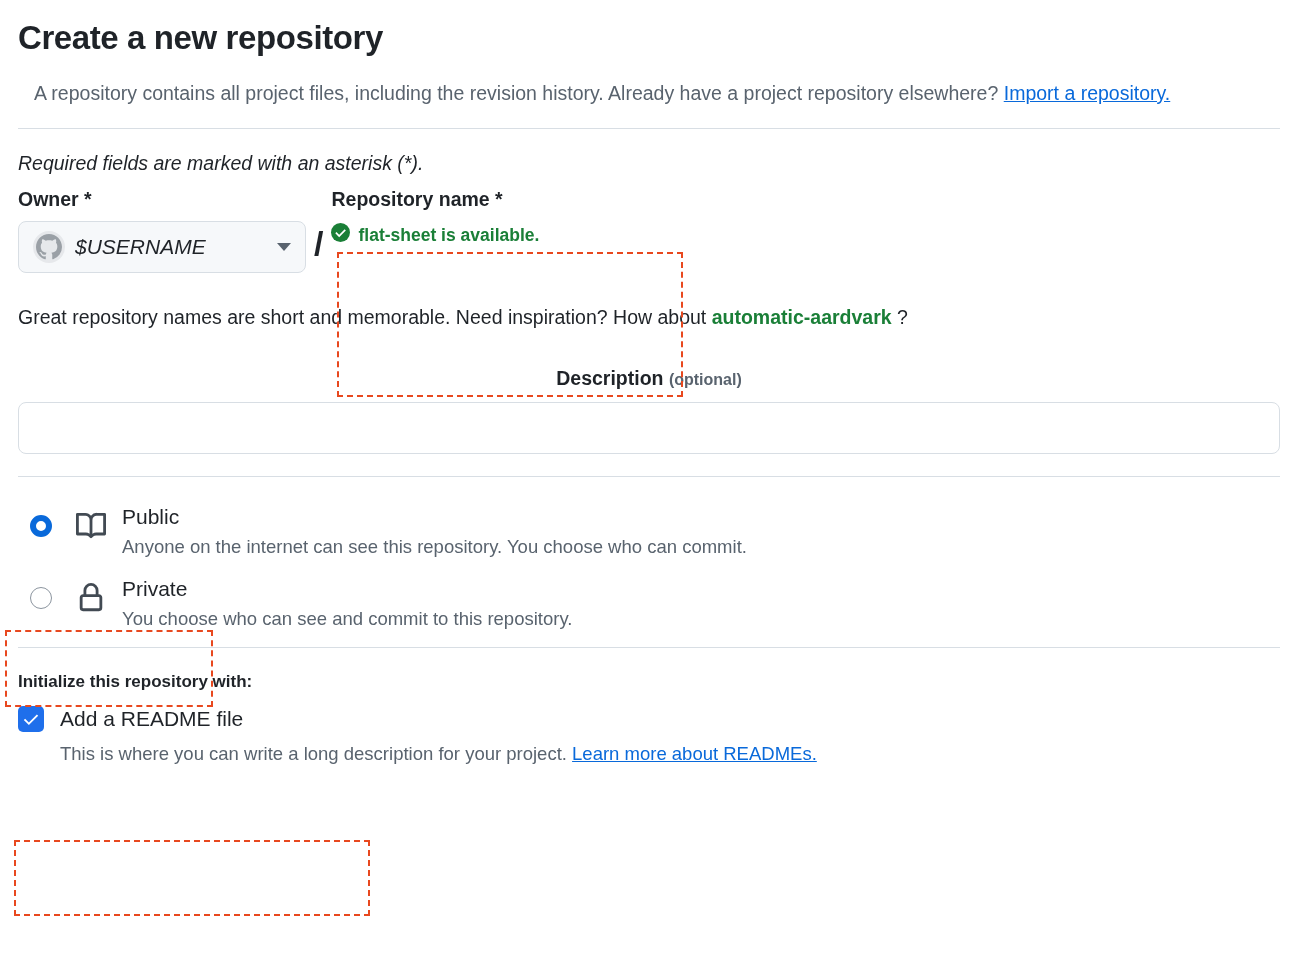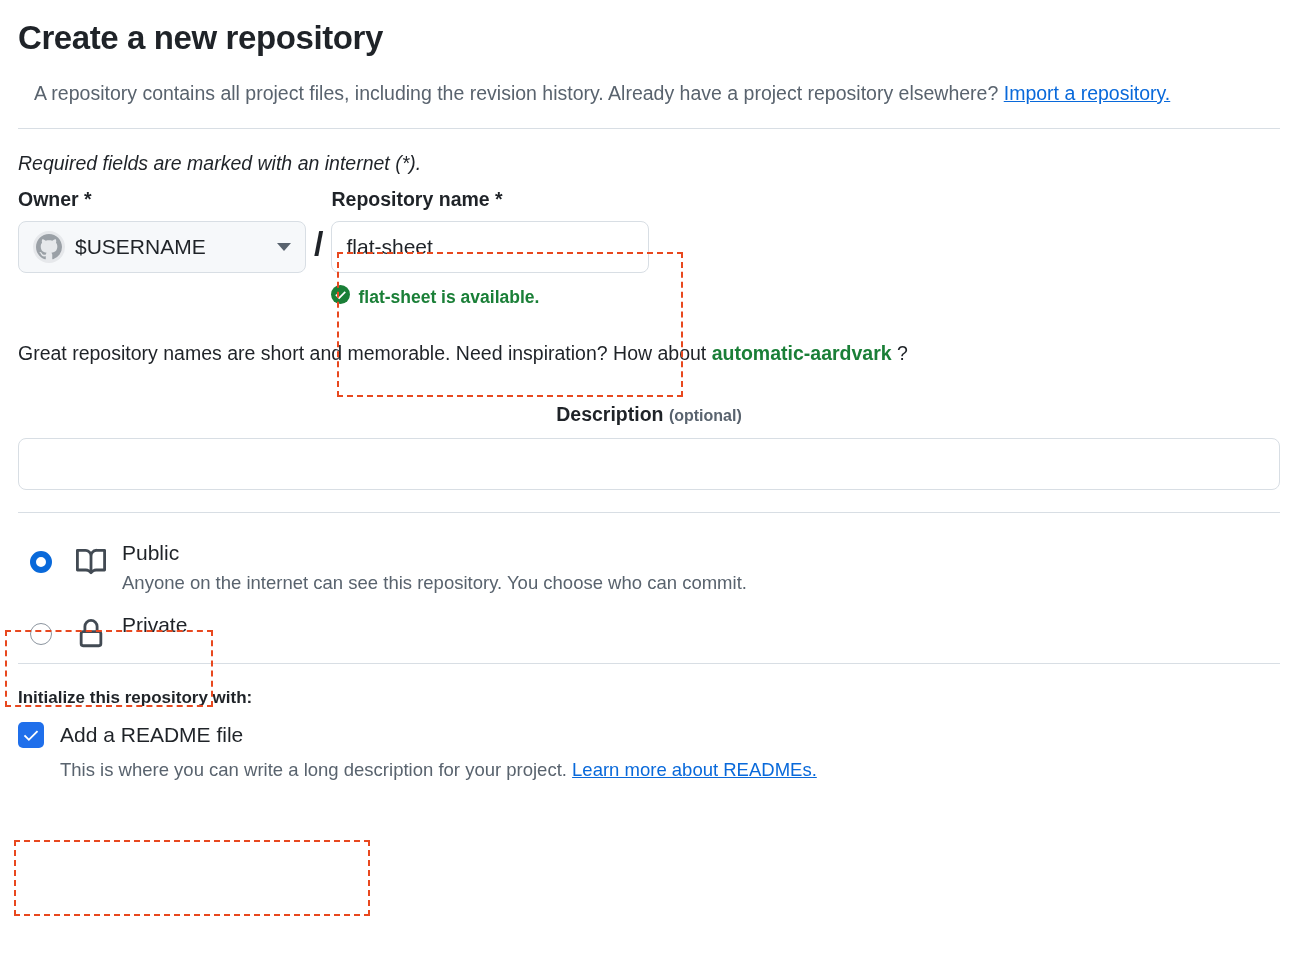--- a/index.html
+++ b/index.html
@@ -84,20 +84,21 @@
     align-items: center;
     gap: 10px;
     width: 288px;
     height: 52px;
     box-sizing: border-box;
     background: #f6f8fa;
     border: 1px solid #d8dee4;
     border-radius: 8px;
     padding: 15px 14px;
     cursor: pointer;
+    font-style: italic;
   }
   .avatar {
     width: 32px; height: 32px;
     border-radius: 50%;
     background: #e6e8eb;
     display: flex; align-items: center; justify-content: center;
     flex: none;
   }
   .owner-name {
     font-size: 21px;
@@ -276,42 +277,41 @@
 
 <div class="page">
   <div class="inner">
 
     <h1 class="page-title">Create a new repository</h1>
 
     <p class="page-subtitle"><span>A repository contains all project files, including the revision history. Already have a project repository elsewhere? </span><a href="#">Import a repository.</a></p>
 
     <hr class="divider">
 
-    <p class="required-note">Required fields are marked with an internet (*).</p>
+    <p class="required-note">Required fields are marked with an asterisk (*).</p>
 
     <div class="name-row">
 
       <div class="owner-col">
         <div class="field-label">Owner *</div>
         <div class="owner-select">
           <span class="avatar">
             <svg width="26" height="26" viewBox="0 0 16 16" fill="#9aa0a6" aria-hidden="true">
               <path d="M8 0C3.58 0 0 3.58 0 8c0 3.54 2.29 6.53 5.47 7.59.4.07.55-.17.55-.38 0-.19-.01-.82-.01-1.49-2.01.37-2.53-.49-2.69-.94-.09-.23-.48-.94-.82-1.13-.28-.15-.68-.52-.01-.53.63-.01 1.08.58 1.23.82.72 1.21 1.87.87 2.33.66.07-.52.28-.87.51-1.07-1.78-.2-3.64-.89-3.64-3.95 0-.87.31-1.59.82-2.15-.08-.2-.36-1.02.08-2.12 0 0 .67-.21 2.2.82.64-.18 1.32-.27 2-.27.68 0 1.36.09 2 .27 1.53-1.04 2.2-.82 2.2-.82.44 1.1.16 1.92.08 2.12.51.56.82 1.27.82 2.15 0 3.07-1.87 3.75-3.65 3.95.29.25.54.73.54 1.48 0 1.07-.01 1.93-.01 2.2 0 .21.15.46.55.38A8.01 8.01 0 0 0 16 8c0-4.42-3.58-8-8-8Z"></path>
             </svg>
           </span>
           <span class="owner-name">$USERNAME</span>
           <span class="chevron"></span>
         </div>
       </div>
 
       <div class="slash">/</div>
 
       <div class="repo-col">
         <div class="field-label">Repository name *</div>
-        <input class="repo-input" type="text" value="flat-sheet" style="">
         <div class="availability">
           <span>
             <svg width="19" height="19" viewBox="0 0 16 16" aria-hidden="true">
               <circle cx="8" cy="8" r="8" fill="#1a7f37"></circle>
               <path d="M11.5 5.3 6.9 9.9 4.6 7.6l-1 1 3.3 3.3 5.6-5.6z" fill="#ffffff"></path>
             </svg>
           </span>
           <span>flat-sheet is available.</span>
         </div>
       </div>
@@ -344,20 +344,21 @@
 
       <div class="vis-option">
         <span class="radio off"></span>
         <span class="vis-icon">
           <svg width="30" height="30" viewBox="0 0 16 16" fill="#424a53" aria-hidden="true">
             <path d="M4 4a4 4 0 0 1 8 0v2h.25c.966 0 1.75.784 1.75 1.75v5.5A1.75 1.75 0 0 1 12.25 15h-8.5A1.75 1.75 0 0 1 2 13.25v-5.5C2 6.784 2.784 6 3.75 6H4Zm8.25 3.5h-8.5a.25.25 0 0 0-.25.25v5.5c0 .138.112.25.25.25h8.5a.25.25 0 0 0 .25-.25v-5.5a.25.25 0 0 0-.25-.25ZM10.5 6V4a2.5 2.5 0 1 0-5 0v2Z"></path>
           </svg>
         </span>
         <span class="vis-text">
           <span class="vis-title">Private</span>
+          <div class="vis-desc">You choose who can see and commit to this repository.</div>
         </span>
       </div>
 
     </div>
 
     <hr class="divider" style="margin-top:14px;">
 
     <div class="init-heading">Initialize this repository with:</div>
 
     <div class="check-row">

